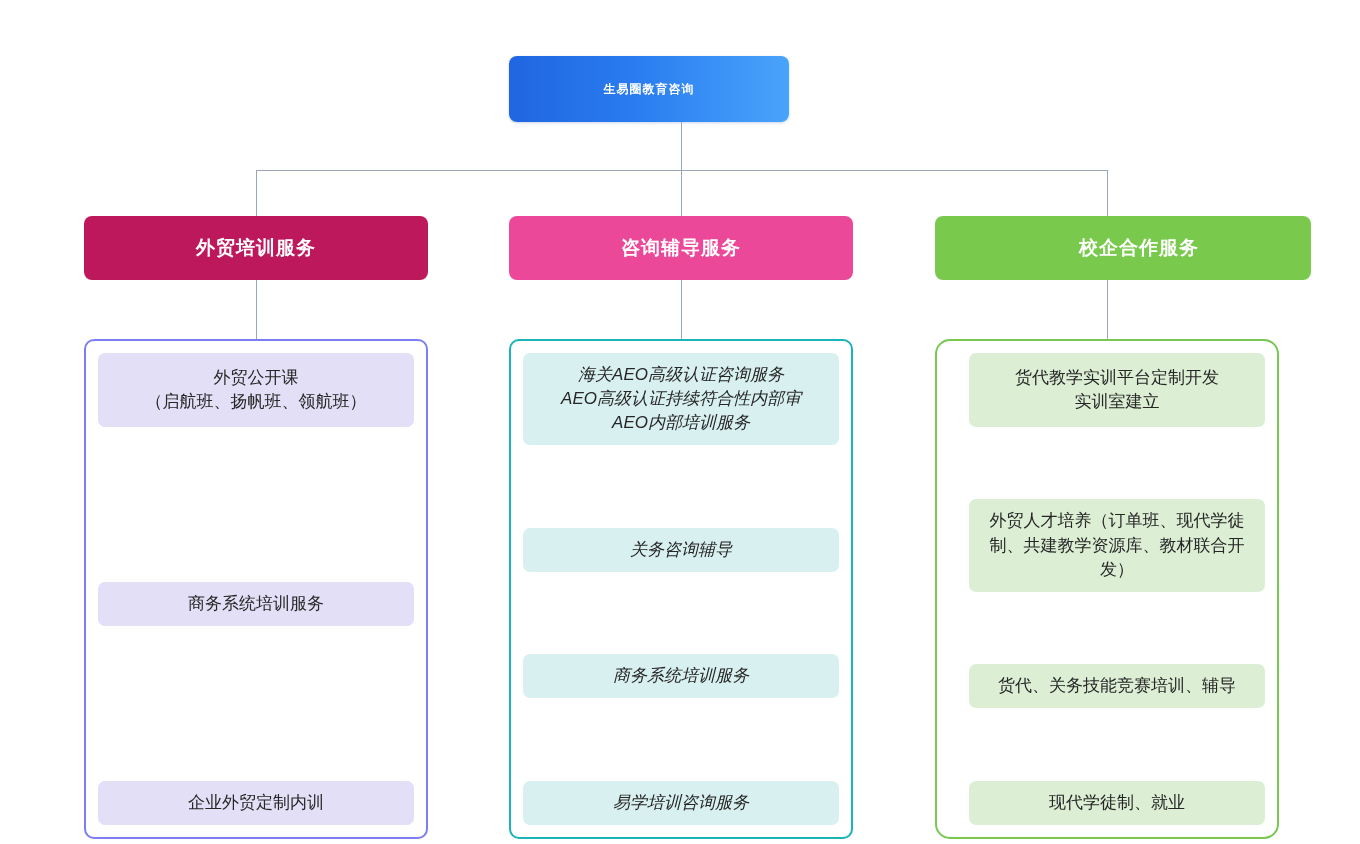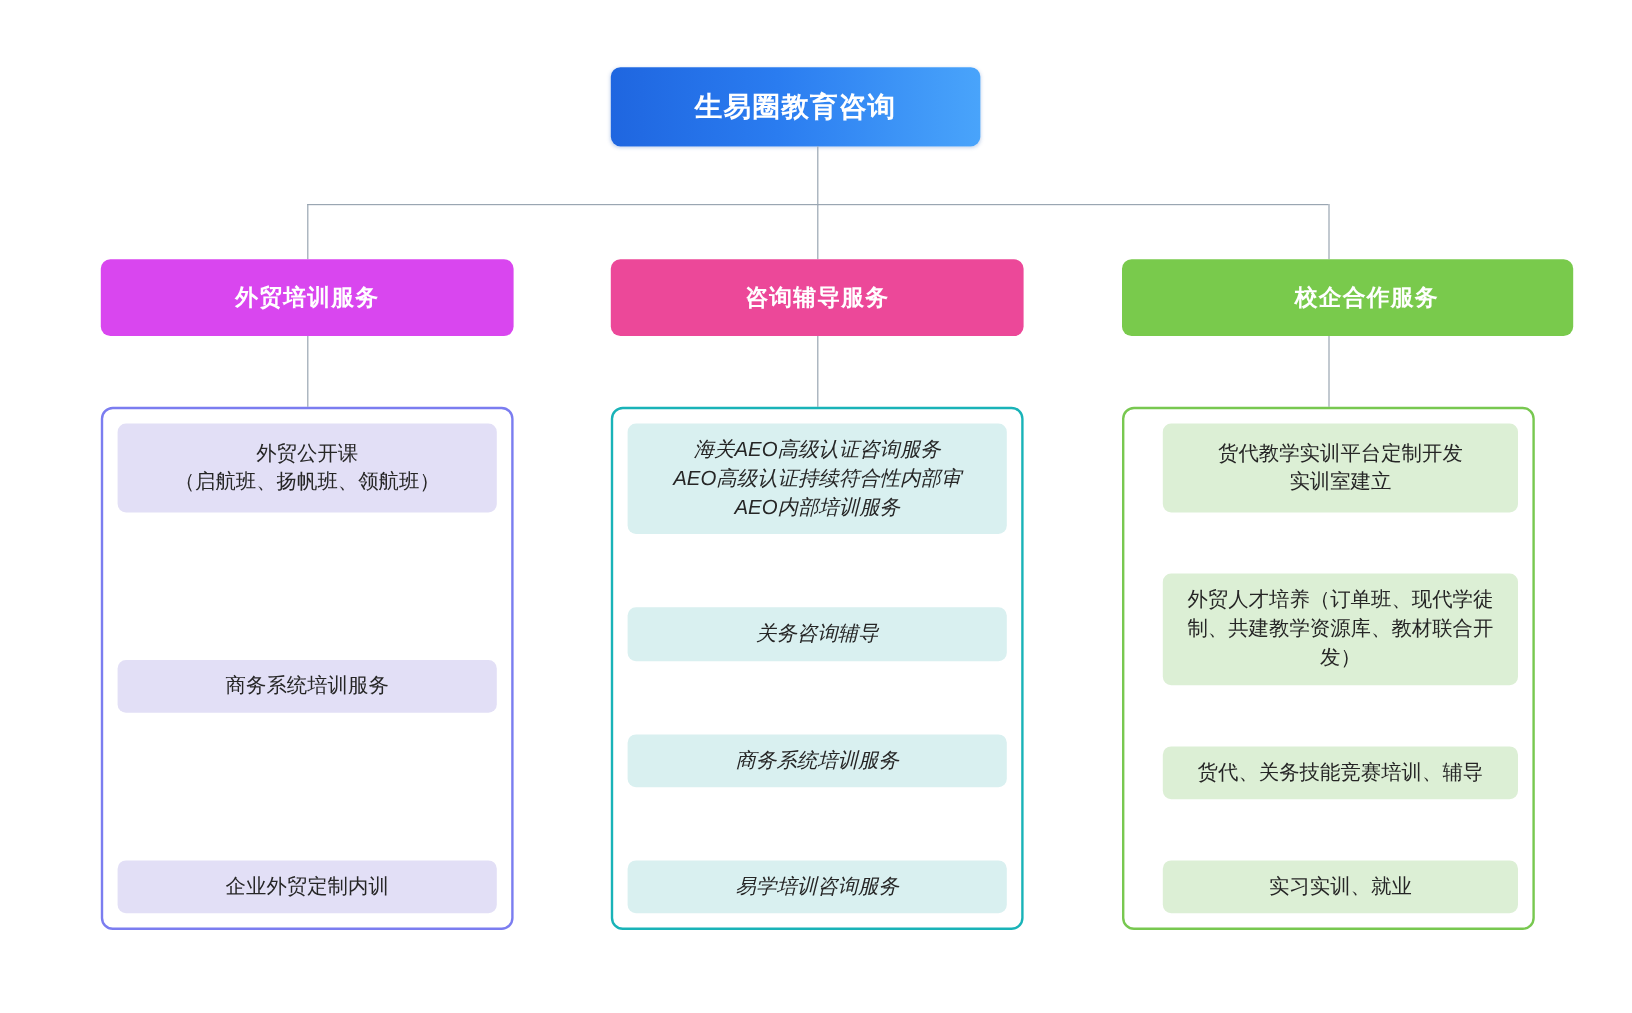--- a/index.html
+++ b/index.html
@@ -27,26 +27,26 @@
     background: #9aa6b2;
   }
   .line.v { width: 1px; }
   .line.h { height: 1px; }
 
   
   .root-node {
     position: absolute;
     left: 509px;
     top: 56px;
-    width: 308px;
+    width: 280px;
     height: 66px;
     border-radius: 8px;
     background: linear-gradient(90deg, #1f66e0 0%, #2a7cf0 45%, #49a4fb 100%);
     color: #ffffff;
-    font-size: 23px;
+    font-size: 12px;
     font-weight: bold;
     letter-spacing: 1px;
     display: flex;
     align-items: center;
     justify-content: center;
     box-shadow: 0 1px 3px rgba(40, 90, 180, 0.25);
   }
 
   
   .branch-head {
@@ -62,21 +62,21 @@
     display: flex;
     align-items: center;
     justify-content: center;
   }
 
   
   .panel {
     position: absolute;
     top: 339px;
     width: 344px;
-    height: 436px;
+    height: 500px;
     box-sizing: border-box;
     border: 2px solid #888;
     border-radius: 10px;
     background: #ffffff;
     padding: 12px 12px;
     display: flex;
     flex-direction: column;
     justify-content: space-between;
   }
 
@@ -93,32 +93,32 @@
     justify-content: center;
     white-space: pre-line;
   }
 
   
   .col1 { left: 84px; }
   .col2 { left: 509px; }
   .col3 { left: 935px; padding-left: 32px; }
 
   
-  .head-1 { background: #d946ef; font-family: Liberation Mono, monospace; }
+  .head-1 { background: #be185d; font-family: Liberation Mono, monospace; }
   .panel-1 { border-color: #7b7df0; }
   .panel-1 .card { background: #e2dff6; }
 
   
   .head-2 { background: #ec4899; }
   .panel-2 { border-color: #19b3b8; }
   .panel-2 .card { background: #d9f0f0; font-style: italic; }
 
   
   .head-3 { background: #79ca4c; }
-  .panel-3 { border-color: #78c850; }
+  .panel-3 { border-color: #78c850; border-radius: 15px; }
   .panel-3 .card { background: #dcefd5; }
 
   .card.tall-3 { min-height: 92px; }
   .card.tall-2 { min-height: 74px; }
 </style>
 </head>
 <body>
 
 <div class="chart">
 
@@ -161,16 +161,16 @@
   </div>
 
   <div class="branch-head head-3 col3">
     <span>校企合作服务</span>
   </div>
   <div class="panel panel-3 col3">
     <div class="card tall-2">货代教学实训平台定制开发
 实训室建立</div>
     <div class="card tall-3">外贸人才培养（订单班、现代学徒制、共建教学资源库、教材联合开发）</div>
     <div class="card">货代、关务技能竞赛培训、辅导</div>
-    <div class="card">实习实训、就业</div>
+    <div class="card">现代学徒制、就业</div>
   </div>
 
 </div>
 
 </body></html>

